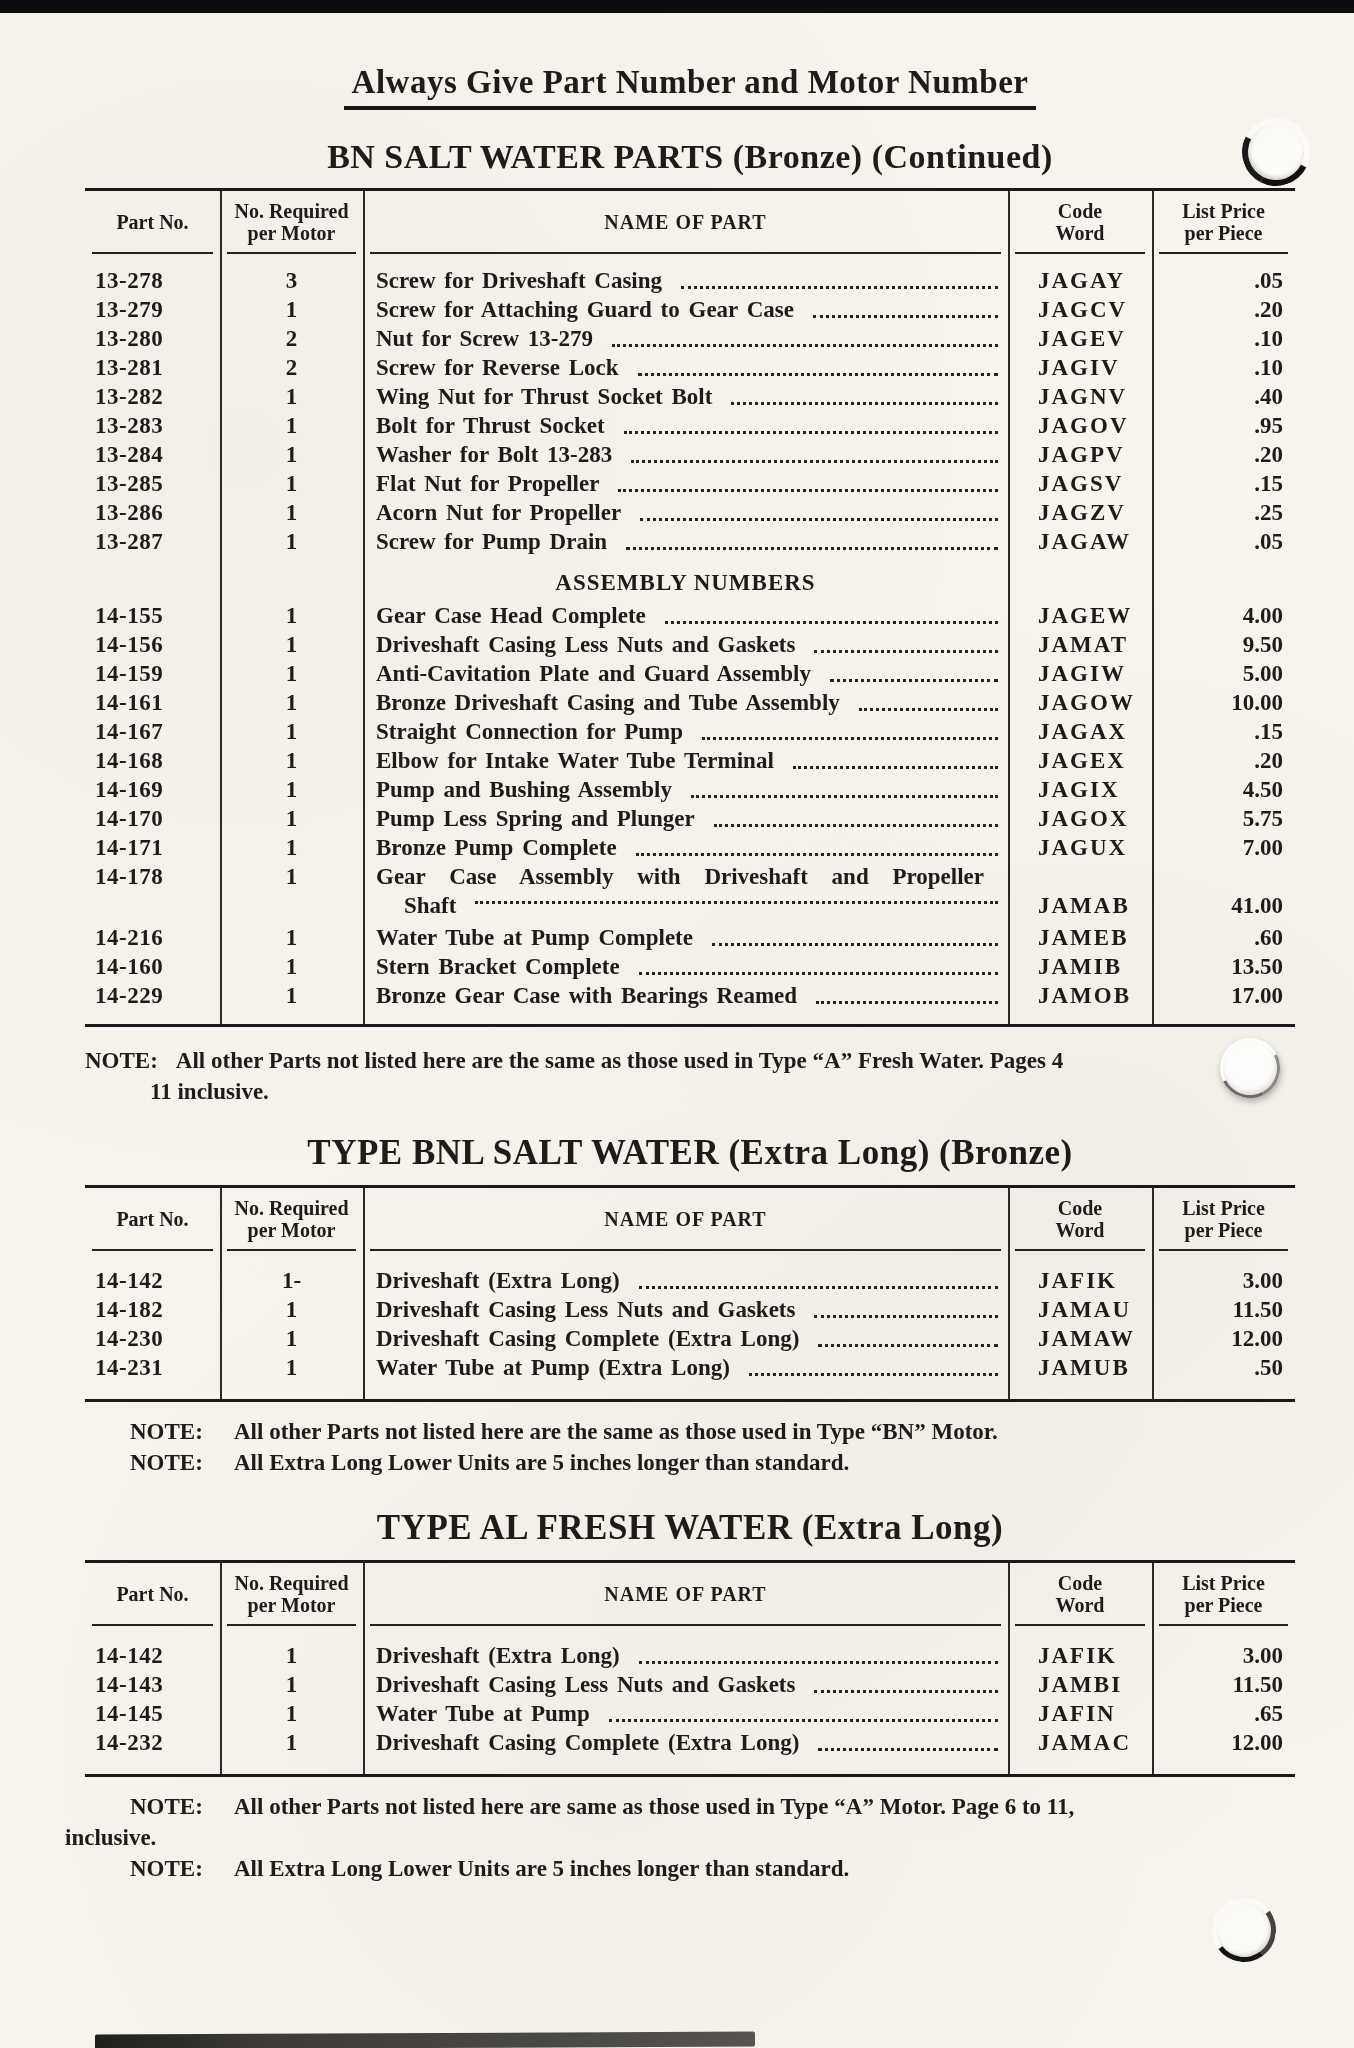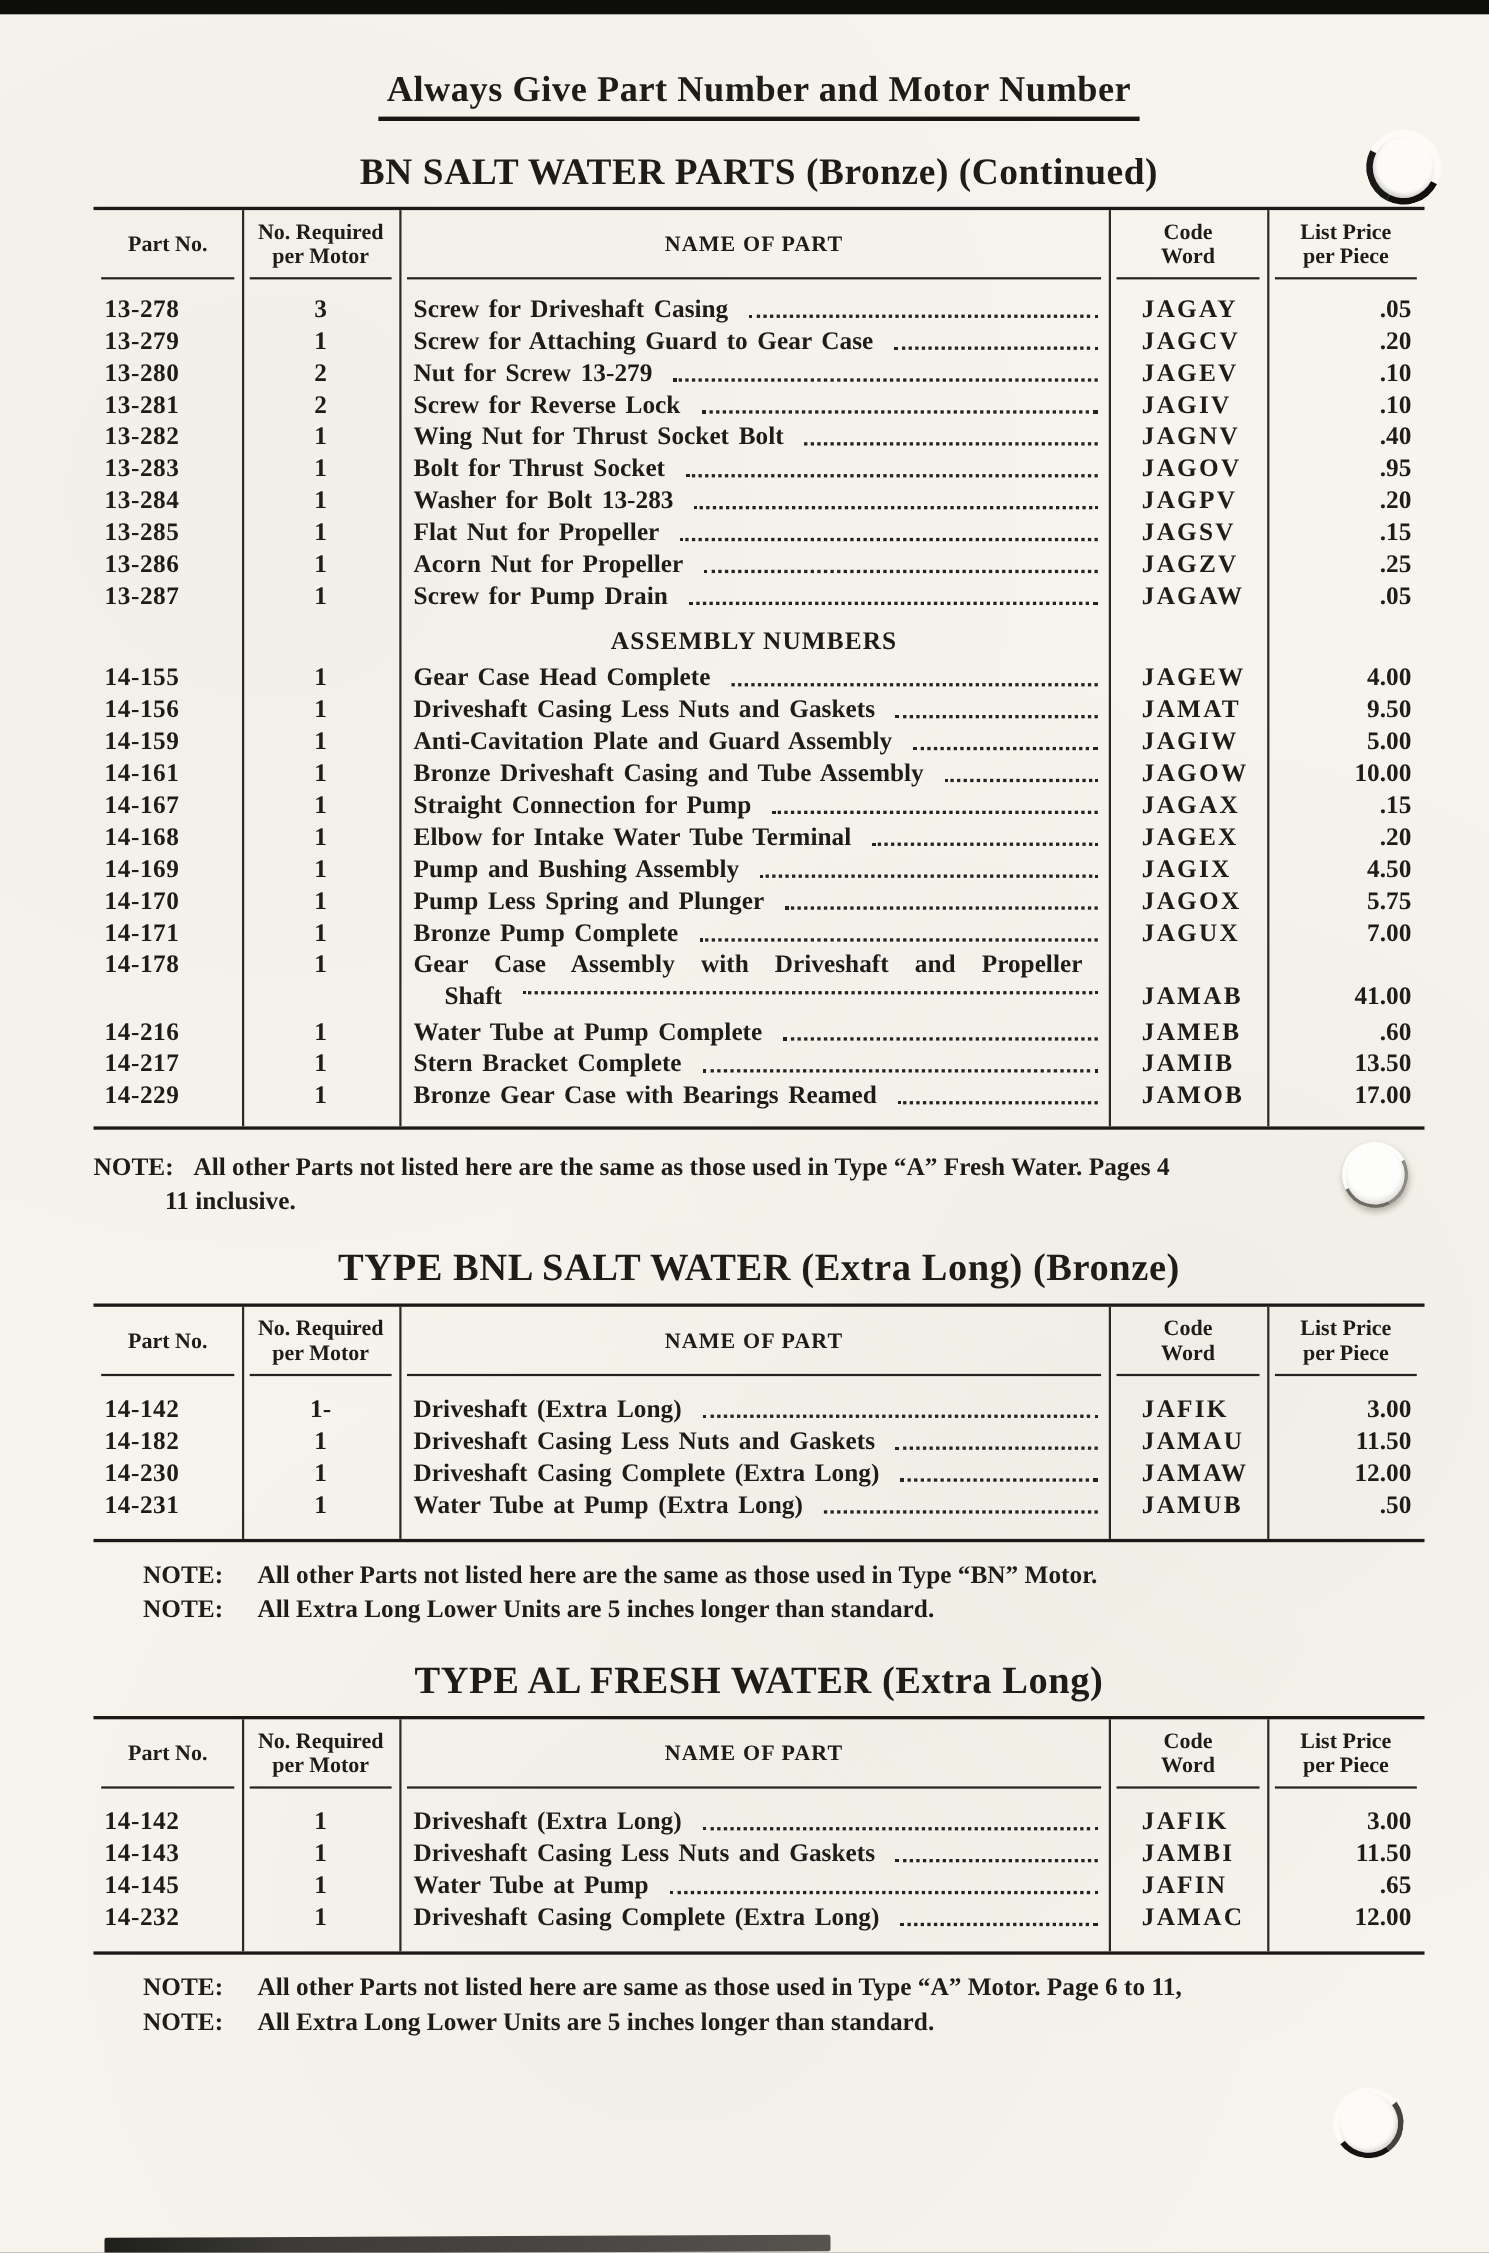--- a/index.html
+++ b/index.html
@@ -348,21 +348,21 @@
            <div class="c1">14-216</div>
            <div class="c2">1</div>
            <div class="c3">
               <span class="nm">Water Tube at Pump Complete</span>
               <span class="leader"></span>
             </div>
            <div class="c4">JAMEB</div>
            <div class="c5">.60</div>
          </div>
           <div class="trow">
-           <div class="c1">14-217</div>
+           <div class="c1">14-160</div>
            <div class="c2">1</div>
            <div class="c3">
               <span class="nm">Stern Bracket Complete</span>
               <span class="leader"></span>
             </div>
            <div class="c4">JAMIB</div>
            <div class="c5">13.50</div>
          </div>
           <div class="trow">
            <div class="c1">14-229</div>
@@ -524,18 +524,19 @@
               <span class="leader"></span>
             </div>
            <div class="c4">JAMAC</div>
            <div class="c5">12.00</div>
          </div>
         </div>
     </div>
 
     <div class="note notes3">
       <div class="nline pl45"><span class="lblw">NOTE:</span><span>All other Parts not listed here are same as those used in Type “A” Motor. Page 6 to 11,</span></div>
+      <div class="nline outd">inclusive.</div>
       <div class="nline pl45"><span class="lblw">NOTE:</span><span>All Extra Long Lower Units are 5 inches longer than standard.</span></div>
     </div>
 
 
   </div>
 </div>
 
 </body></html>

